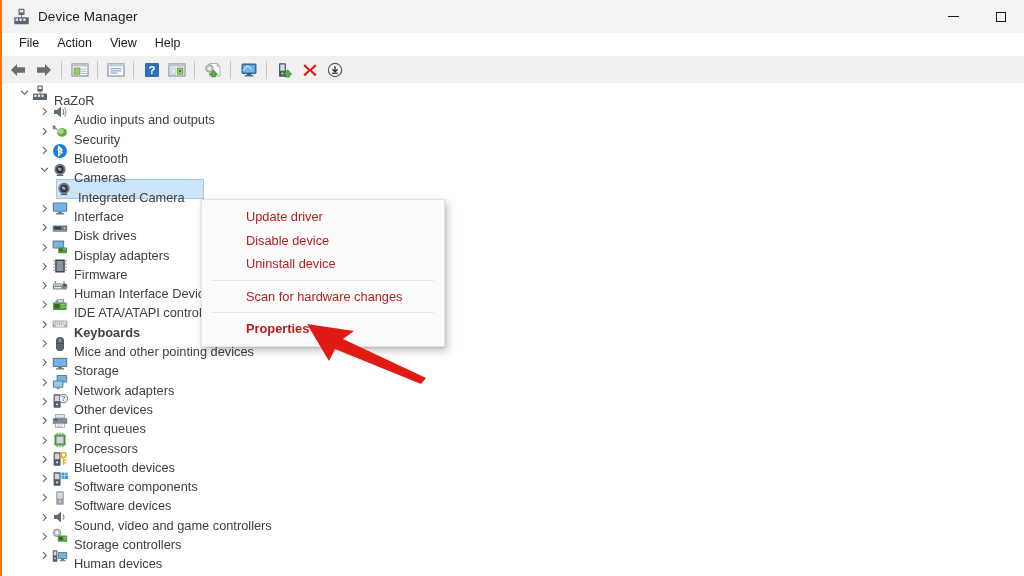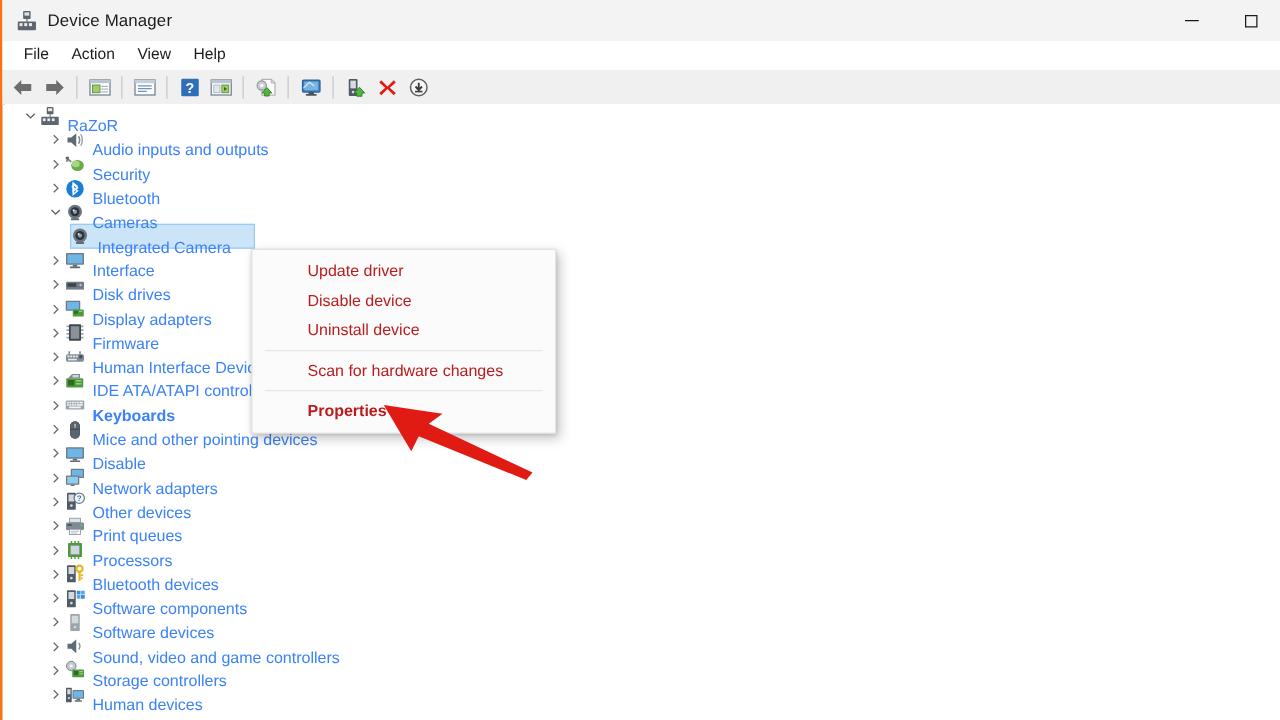--- a/index.html
+++ b/index.html
@@ -163,21 +163,21 @@
   .chev svg { display: block; }
   .node-icon {
     width: 16px;
     height: 16px;
     flex: 0 0 auto;
     margin-right: 6px;
     position: relative;
   }
   .node-label {
     font-size: 12.8px;
-    color: #3b82f6;
+    color: #404040;
     line-height: 19px;
     margin-top: 16px;
   }
   .tree-row.selected .sel-box {
     position: absolute;
     left: 0;
     top: 0;
     height: 19.3px;
     background: #cce4f7;
     border: 1px solid #99caf0;
@@ -673,21 +673,21 @@
               </svg>
           </div>
           <div class="node-icon">
             <svg width="16" height="16" viewBox="0 0 16 16">
               <rect x="0.8" y="2.8" width="14.4" height="9.2" rx="0.8" fill="#6e7b86"></rect>
               <rect x="1.9" y="3.9" width="12.2" height="7" fill="#6fb6e8"></rect>
               <rect x="6.2" y="12" width="3.6" height="1.4" fill="#5f6a74"></rect>
               <rect x="3.8" y="13.3" width="8.4" height="1.2" rx="0.6" fill="#5f6a74"></rect>
             </svg>
           </div>
-          <div class="node-label">Disable</div>
+          <div class="node-label">Storage</div>
         </div>
       </div>
 
       <div class="tree-row" style="padding-left:32px;">
         <div class="row-inner">
           <div class="chev">
             <svg width="9" height="9" viewBox="0 0 9 9">
                 <path d="M3 1.2 L6.3 4.5 L3 7.8" fill="none" stroke="#6b6b6b" stroke-width="1.1"></path>
               </svg>
           </div>

